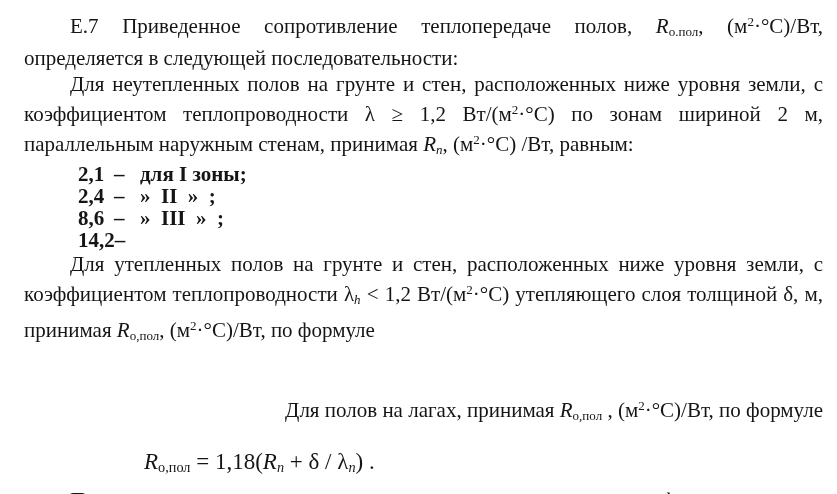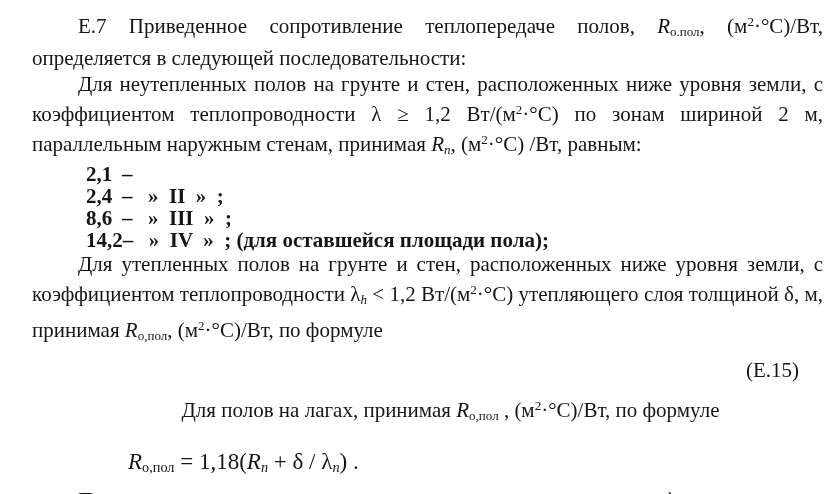--- a/index.html
+++ b/index.html
@@ -11,29 +11,29 @@
     width: 837px;
     height: 494px;
     overflow: hidden;
     font-family: "Liberation Serif", "DejaVu Serif", serif;
     color: #151515;
   }
   .page {
     box-sizing: border-box;
     width: 837px;
     height: 465px;
-    padding: 9px 14px 0 32px;
+    padding: 9px 14px 0 24px;
     font-size: 21px;
     line-height: 26px;
   }
   .para {
     margin: 0;
     text-align: justify;
   }
-  .para.no-justify { text-align: center; }
+  .para.no-justify { text-align: right; }
   .indent { text-indent: 46px; }
   
   .st-i { font-style: italic; }
   .st-sub { font-size: 0.62em; vertical-align: -0.22em; }
   .st-sub-i { font-size: 0.62em; vertical-align: -0.22em; font-style: italic; }
   .st-sup { font-size: 0.62em; vertical-align: 0.55em; }
   
   .zone-list {
     line-height: 22px;
     padding-left: 54px;
@@ -48,21 +48,21 @@
     align-items: center;
     height: 34px;
   }
   .eq-15 { margin-top: 4px; margin-bottom: 6px; }
   .eq-16 { margin-top: 18px; margin-bottom: 6px; }
   .eq .formula {
     font-size: 23px;
     white-space: pre-wrap;
   }
   .eq-15 .formula { margin-left: 222px; }
-  .eq-16 .formula { margin-left: 96px; text-align: right; }
+  .eq-16 .formula { margin-left: 120px; text-align: right; }
   .eq .eq-label {
     margin-left: auto;
     padding-right: 24px;
     font-size: 21px;
   }
   .p-joists { margin-top: 0; }
   .p-example { margin-top: 6px; }
 </style>
 </head>
 <body>
@@ -70,42 +70,41 @@
 <div class="page">
 
   <p class="para indent"><span>Е.7 Приведенное сопротивление теплопередаче полов, </span><span class="st-i">R</span><span class="st-sub">о.пол</span><span>, (м</span><span class="st-sup">2</span><span>·°С)/Вт, определяется в следующей последовательности:</span></p>
 
   <p class="para indent"><span>Для неутепленных полов на грунте и стен, расположенных ниже уровня земли, с коэффициентом теплопроводности λ ≥ 1,2 Вт/(м</span><span class="st-sup">2</span><span>·°С) по зонам шириной 2 м, параллельным наружным стенам, принимая </span><span class="st-i">R</span><span class="st-sub-i">n</span><span>, (м</span><span class="st-sup">2</span><span>·°С) /Вт, равным:</span></p>
 
   <div class="zone-list">
       <div class="zone-row">
         <span class="zone-value">2,1</span>
         <span class="zone-dash">–</span>
+        <span class="zone-label">для I зоны;</span>
       </div>
       <div class="zone-row">
         <span class="zone-value">2,4</span>
         <span class="zone-dash">–</span>
         <span class="zone-label">»  II  »  ;</span>
       </div>
       <div class="zone-row">
         <span class="zone-value">8,6</span>
         <span class="zone-dash">–</span>
         <span class="zone-label">»  III  »  ;</span>
       </div>
       <div class="zone-row">
         <span class="zone-value">14,2</span>
         <span class="zone-dash">–</span>
-        <span class="zone-label">»  IV  »  ; (для оставшейся площади пола);</span>
       </div>
     </div>
 
   <p class="para indent"><span>Для утепленных полов на грунте и стен, расположенных ниже уровня земли, с коэффициентом теплопроводности </span><span>λ</span><span class="st-sub-i">h</span><span> &lt; 1,2 Вт/(м</span><span class="st-sup">2</span><span>·°С) утепляющего слоя толщиной δ, м, принимая </span><span class="st-i">R</span><span class="st-sub">о,пол</span><span>, (м</span><span class="st-sup">2</span><span>·°С)/Вт, по формуле</span></p>
 
   <div class="eq eq-15">
-    <span class="eq-label">(Е.15)</span>
   </div>
 
   <p class="para indent no-justify p-joists"><span>Для полов на лагах, принимая </span><span class="st-i">R</span><span class="st-sub">о,пол</span><span> , (м</span><span class="st-sup">2</span><span>·°С)/Вт, по формуле</span></p>
 
   <div class="eq eq-16">
     <span class="formula"><span class="st-i">R</span><span class="st-sub">о,пол</span><span> = 1,18(</span><span class="st-i">R</span><span class="st-sub-i">n</span><span> + δ / λ</span><span class="st-sub-i">n</span><span>) .</span></span>
   </div>
 
   <p class="para indent p-example"><span>Пример расчета приведенного сопротивления теплопередаче фрагмента стены представлен в приложении Н.</span></p>
 

